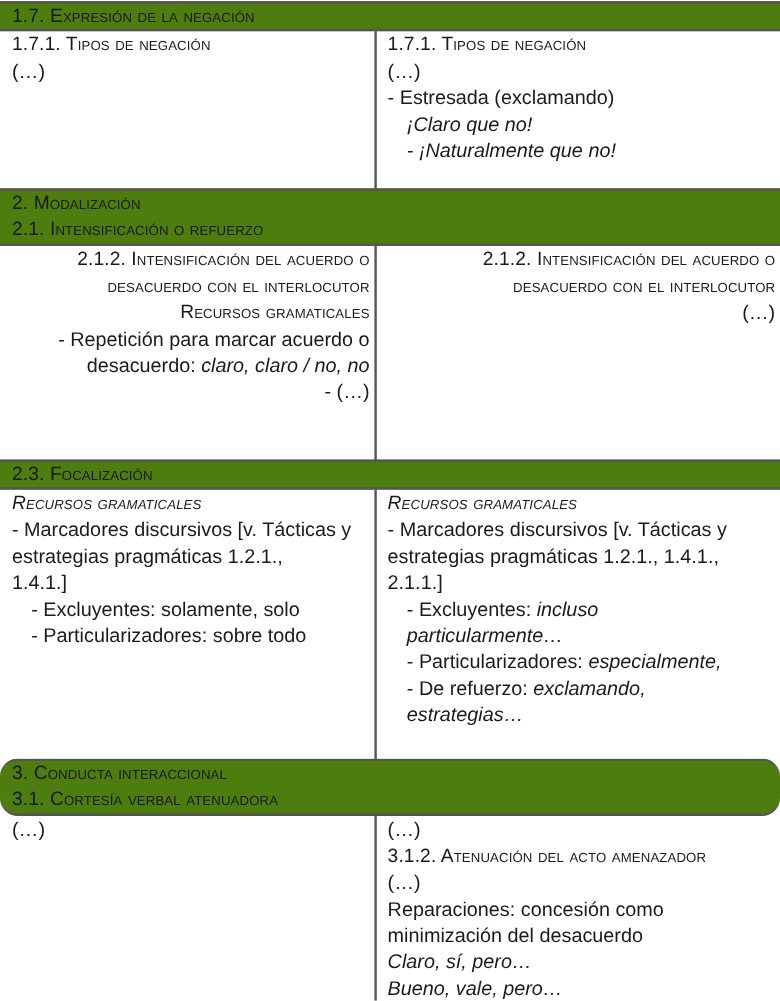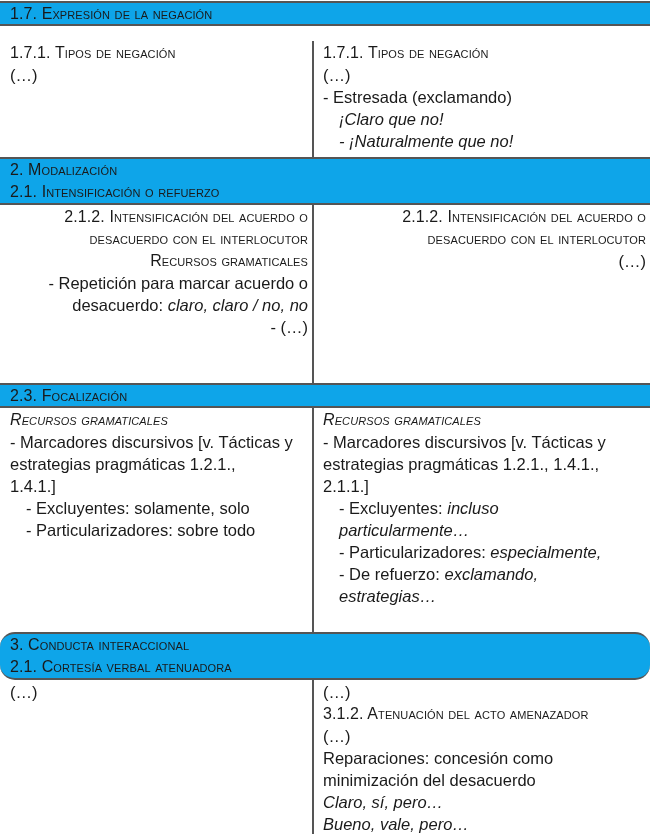--- a/index.html
+++ b/index.html
@@ -6,21 +6,21 @@
   body {
     width: 650px; height: 834px; overflow: hidden;
     font-family: "Liberation Sans", "DejaVu Sans", sans-serif;
     color: #1a1a1a;
     font-size: 16.5px;
     line-height: 22px;
   }
   .doc { position: relative; width: 650px; height: 834px; }
   .band {
     position: absolute; left: 0; width: 650px;
-    background: #0ea5e9;
+    background: #4d7c0f;
     border-top: 2px solid #555555;
     border-bottom: 2px solid #555555;
     box-sizing: border-box;
     padding: 0 12px 0 10px;
   }
   .row {
     position: absolute; left: 0; width: 650px;
     box-sizing: border-box;
   }
   .cell {
@@ -37,21 +37,21 @@
   em { font-style: italic; }
 </style>
 </head>
 <body>
 
 <div class="doc">
 
   <div class="band" style="top:1px;height:25px;">
     <span class="line sc heading">1.7. Expresión de la negación</span>
   </div>
-  <div class="row" style="top:26px;height:132px;margin-top:15px;">
+  <div class="row" style="top:26px;height:132px;">
     <div class="cell left">
       <span class="line sc heading">1.7.1. Tipos de negación</span>
       <span class="line">(…)</span>
     </div>
     <div class="cell right">
       <span class="line sc heading">1.7.1. Tipos de negación</span>
       <span class="line">(…)</span>
       <span class="line">- Estresada (exclamando)</span>
       <span class="line i1"><em>¡Claro que no!</em></span>
       <span class="line i1"><em>- ¡Naturalmente que no!</em></span>
@@ -98,21 +98,21 @@
       <span class="line i1"><span>- Excluyentes: </span><em>incluso</em></span>
       <span class="line i1"><em>particularmente…</em></span>
       <span class="line i1"><span>- Particularizadores: </span><em>especialmente,</em></span>
       <span class="line i1"><span>- De refuerzo: </span><em>exclamando,</em></span>
       <span class="line i1"><em>estrategias…</em></span>
     </div>
   </div>
 
   <div class="band" style="top:632px;height:48px;border-radius:15px;">
     <span class="line sc heading">3. Conducta interaccional</span>
-    <span class="line sc heading">2.1. Cortesía verbal atenuadora</span>
+    <span class="line sc heading">3.1. Cortesía verbal atenuadora</span>
   </div>
   <div class="row" style="top:680px;height:154px;">
     <div class="cell left">
       <span class="line">(…)</span>
     </div>
     <div class="cell right">
       <span class="line">(…)</span>
       <span class="line sc heading">3.1.2. Atenuación del acto amenazador</span>
       <span class="line">(…)</span>
       <span class="line">Reparaciones: concesión como</span>

